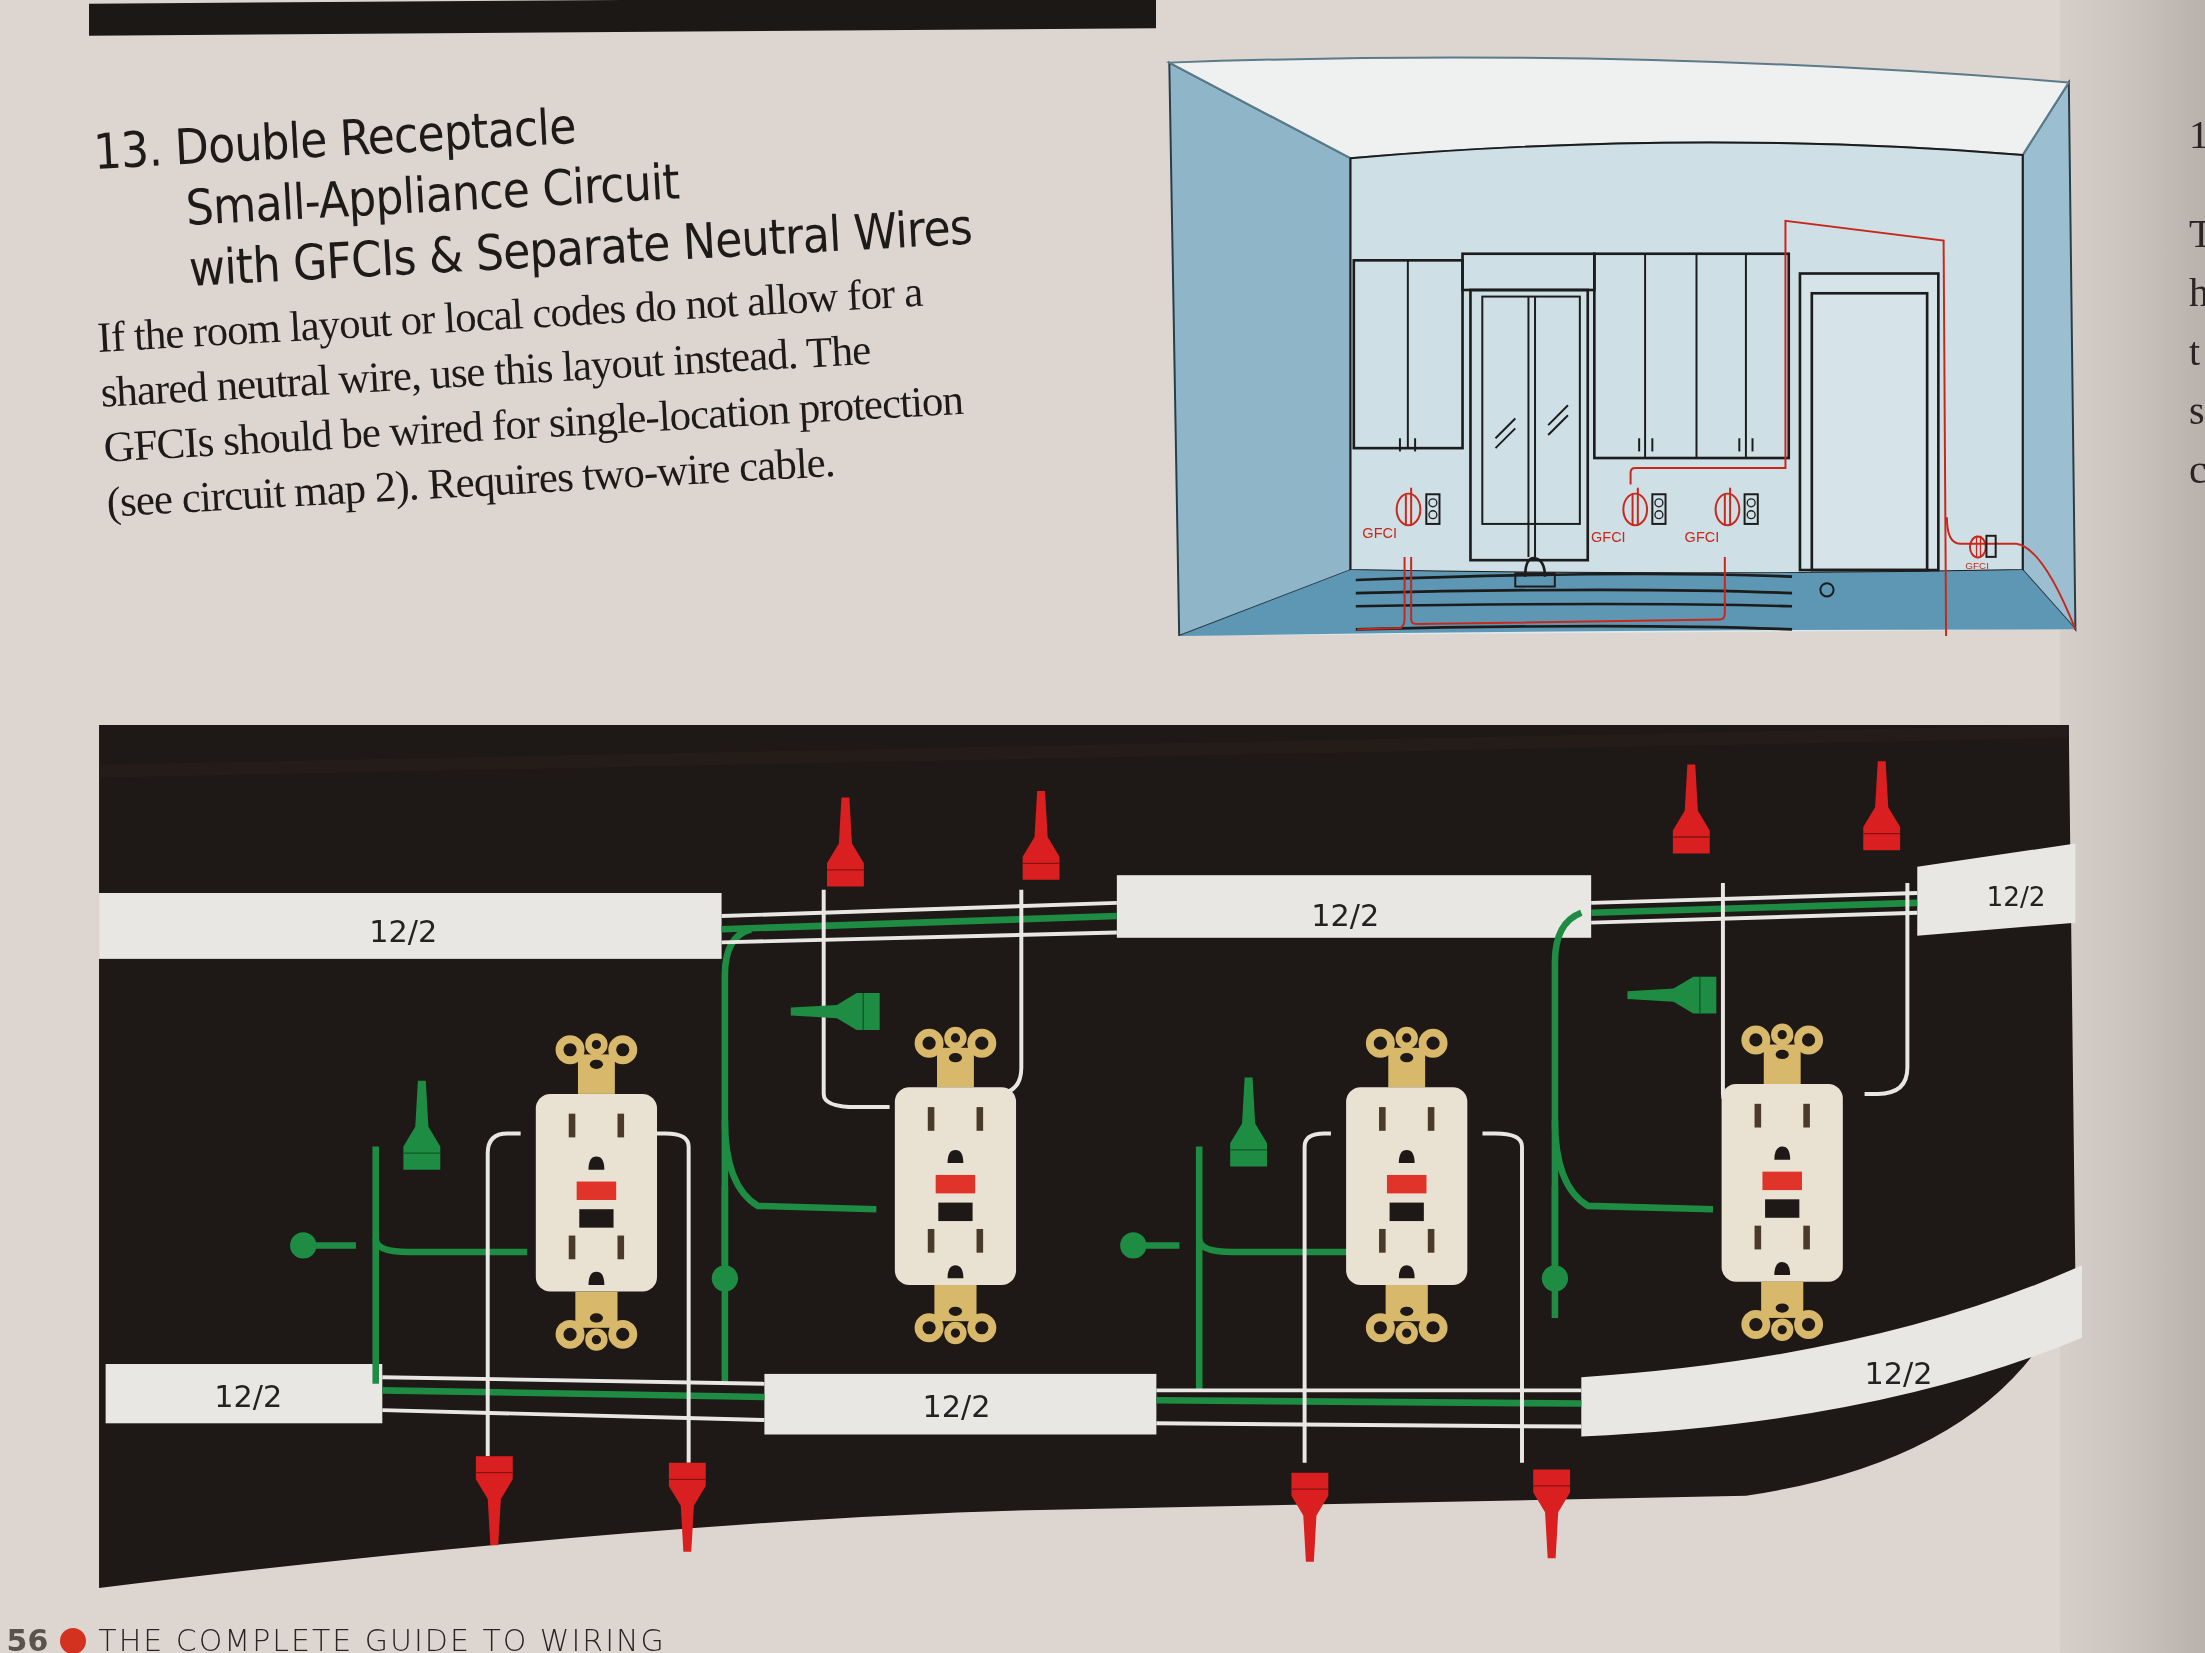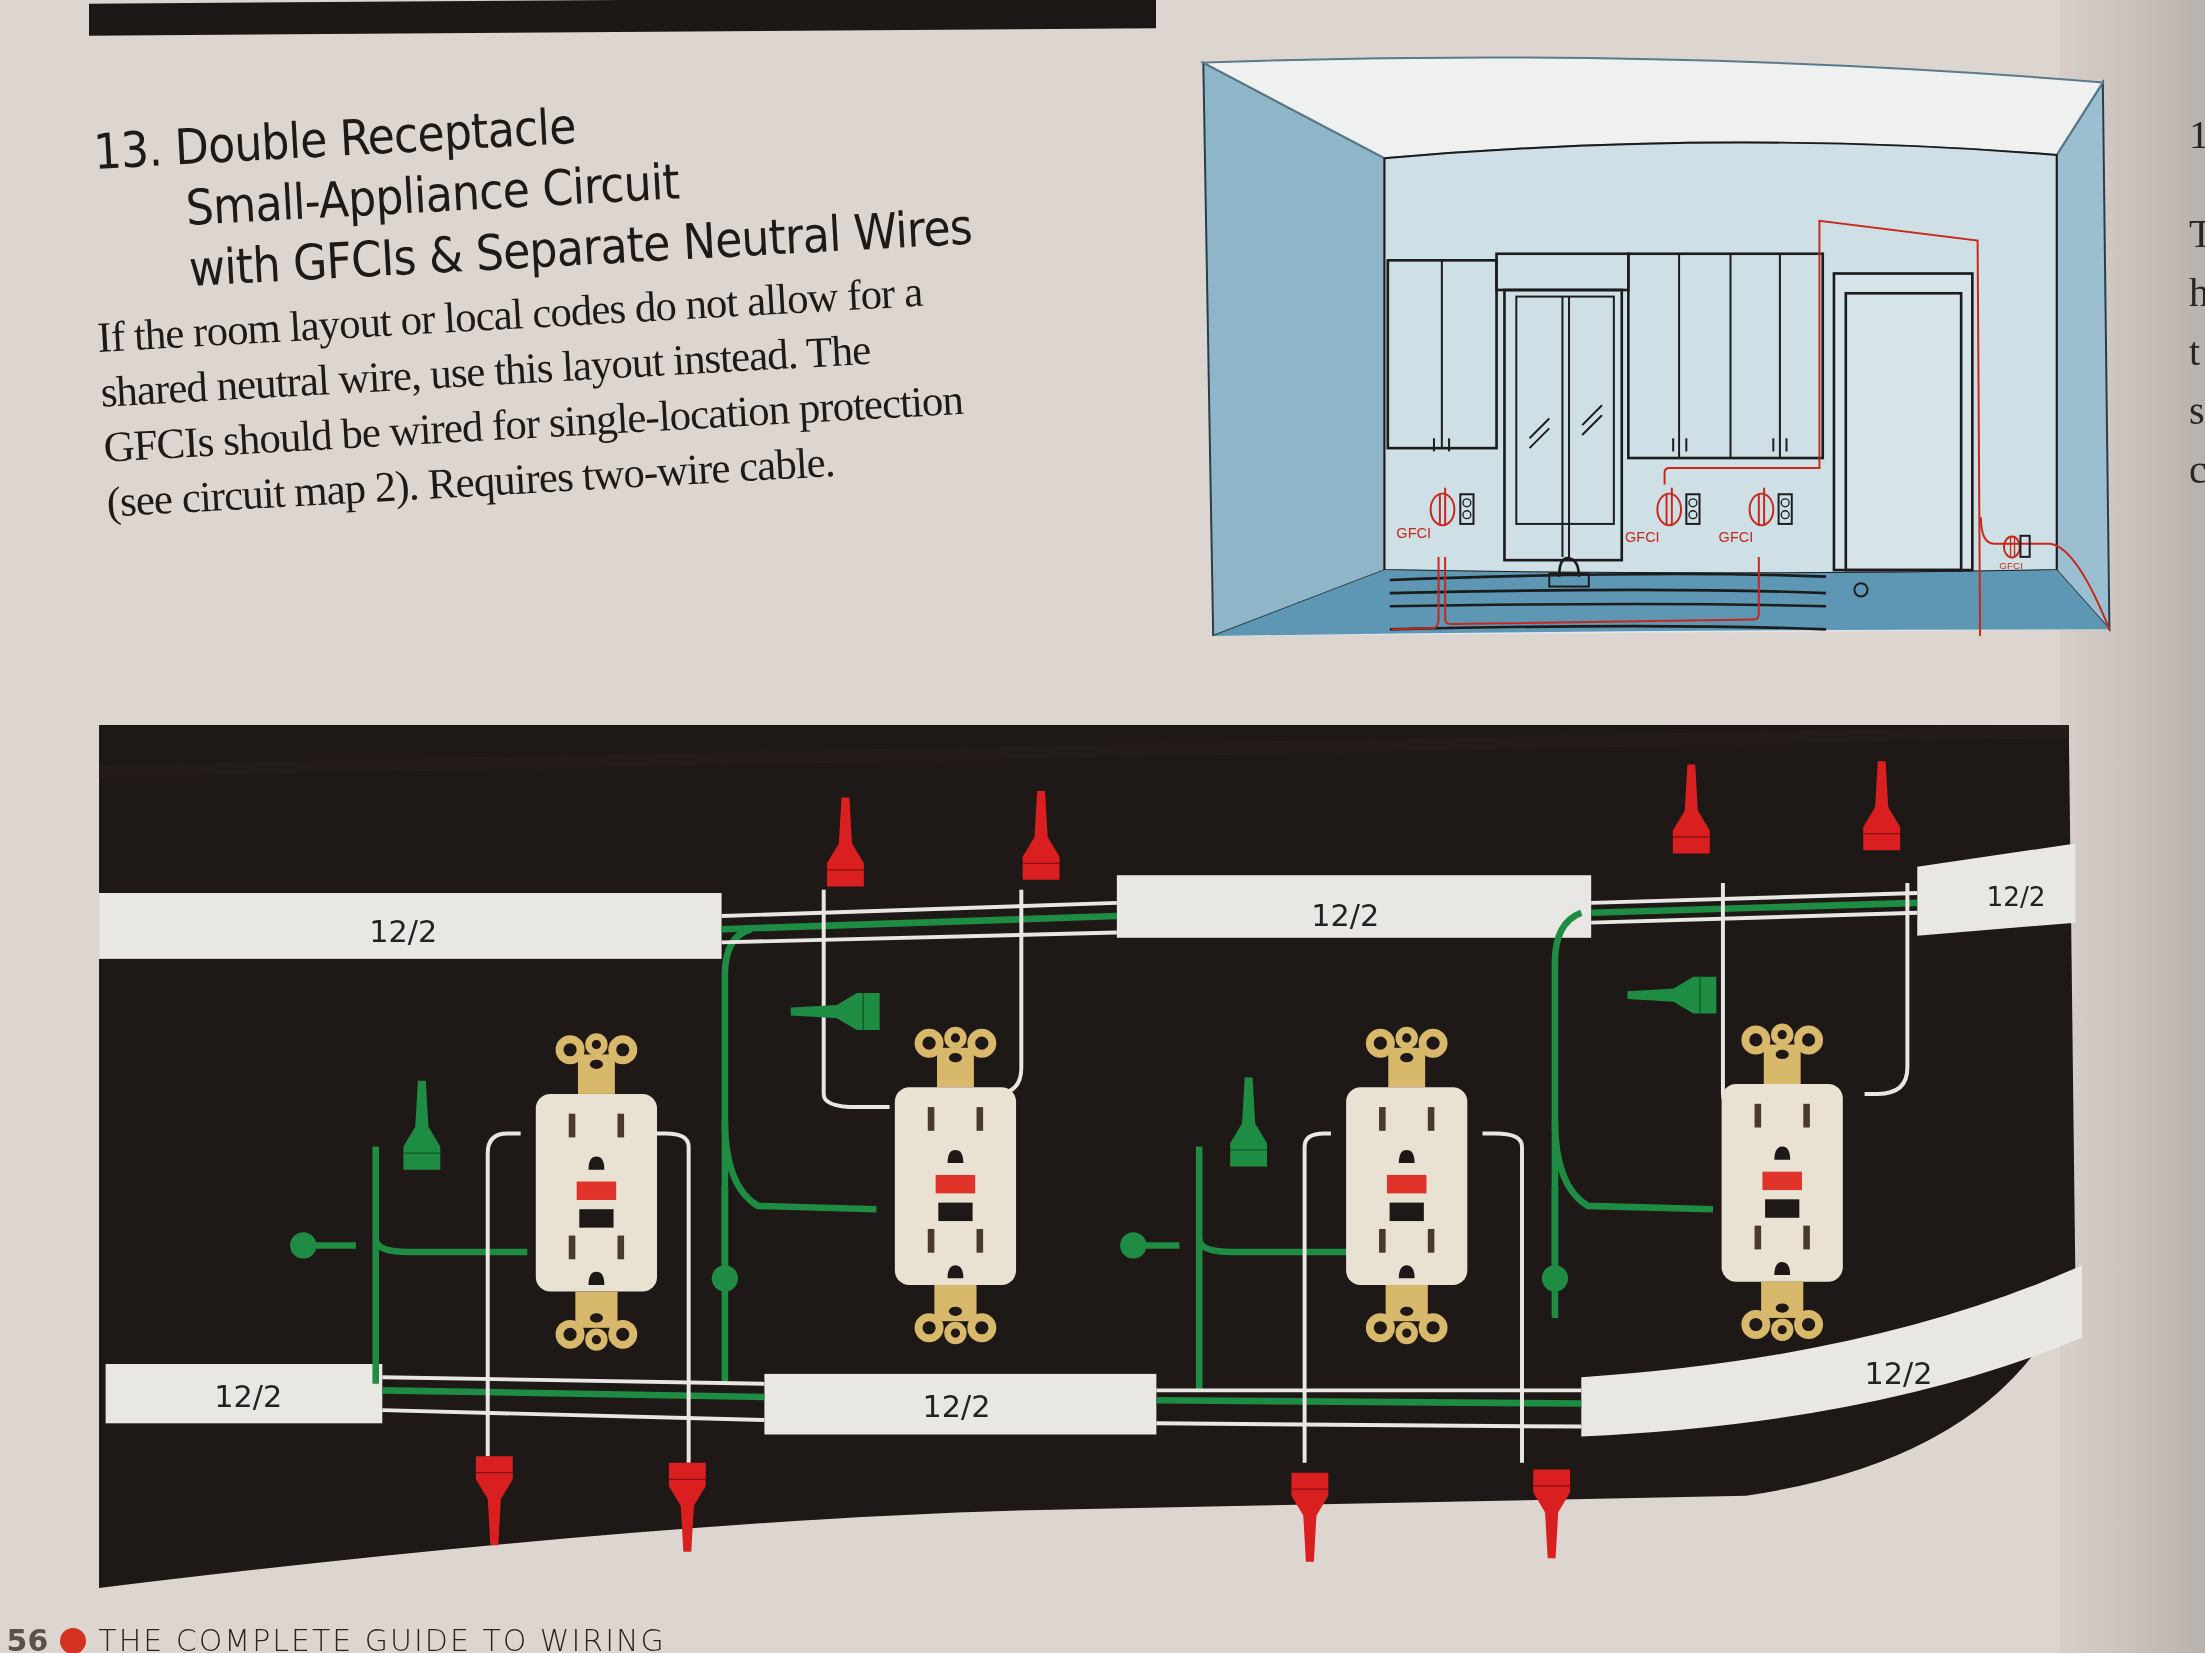--- a/index.html
+++ b/index.html
@@ -44,21 +44,21 @@
     .body-text .line { display: block; white-space: nowrap; }
     .right-col-text {
       position: absolute; left: 2189px; top: 105px;
       font-family: "Liberation Serif", serif; font-size: 40px; color: #2a2522;
       line-height: 59px;
     }
     .right-col-text span { display: block; }
 
     
     .room {
-      position: absolute; left: 1200px; top: 56px; width: 916px; height: 580px;
+      position: absolute; left: 1166px; top: 56px; width: 916px; height: 580px;
     }
     .room svg { width: 100%; height: 100%; display: block; }
 
     
     .wiring {
       position: absolute; left: 99px; top: 725px; width: 1983px; height: 863px;
     }
     .wiring svg { width: 100%; height: 100%; display: block; }
 
     .footer {

